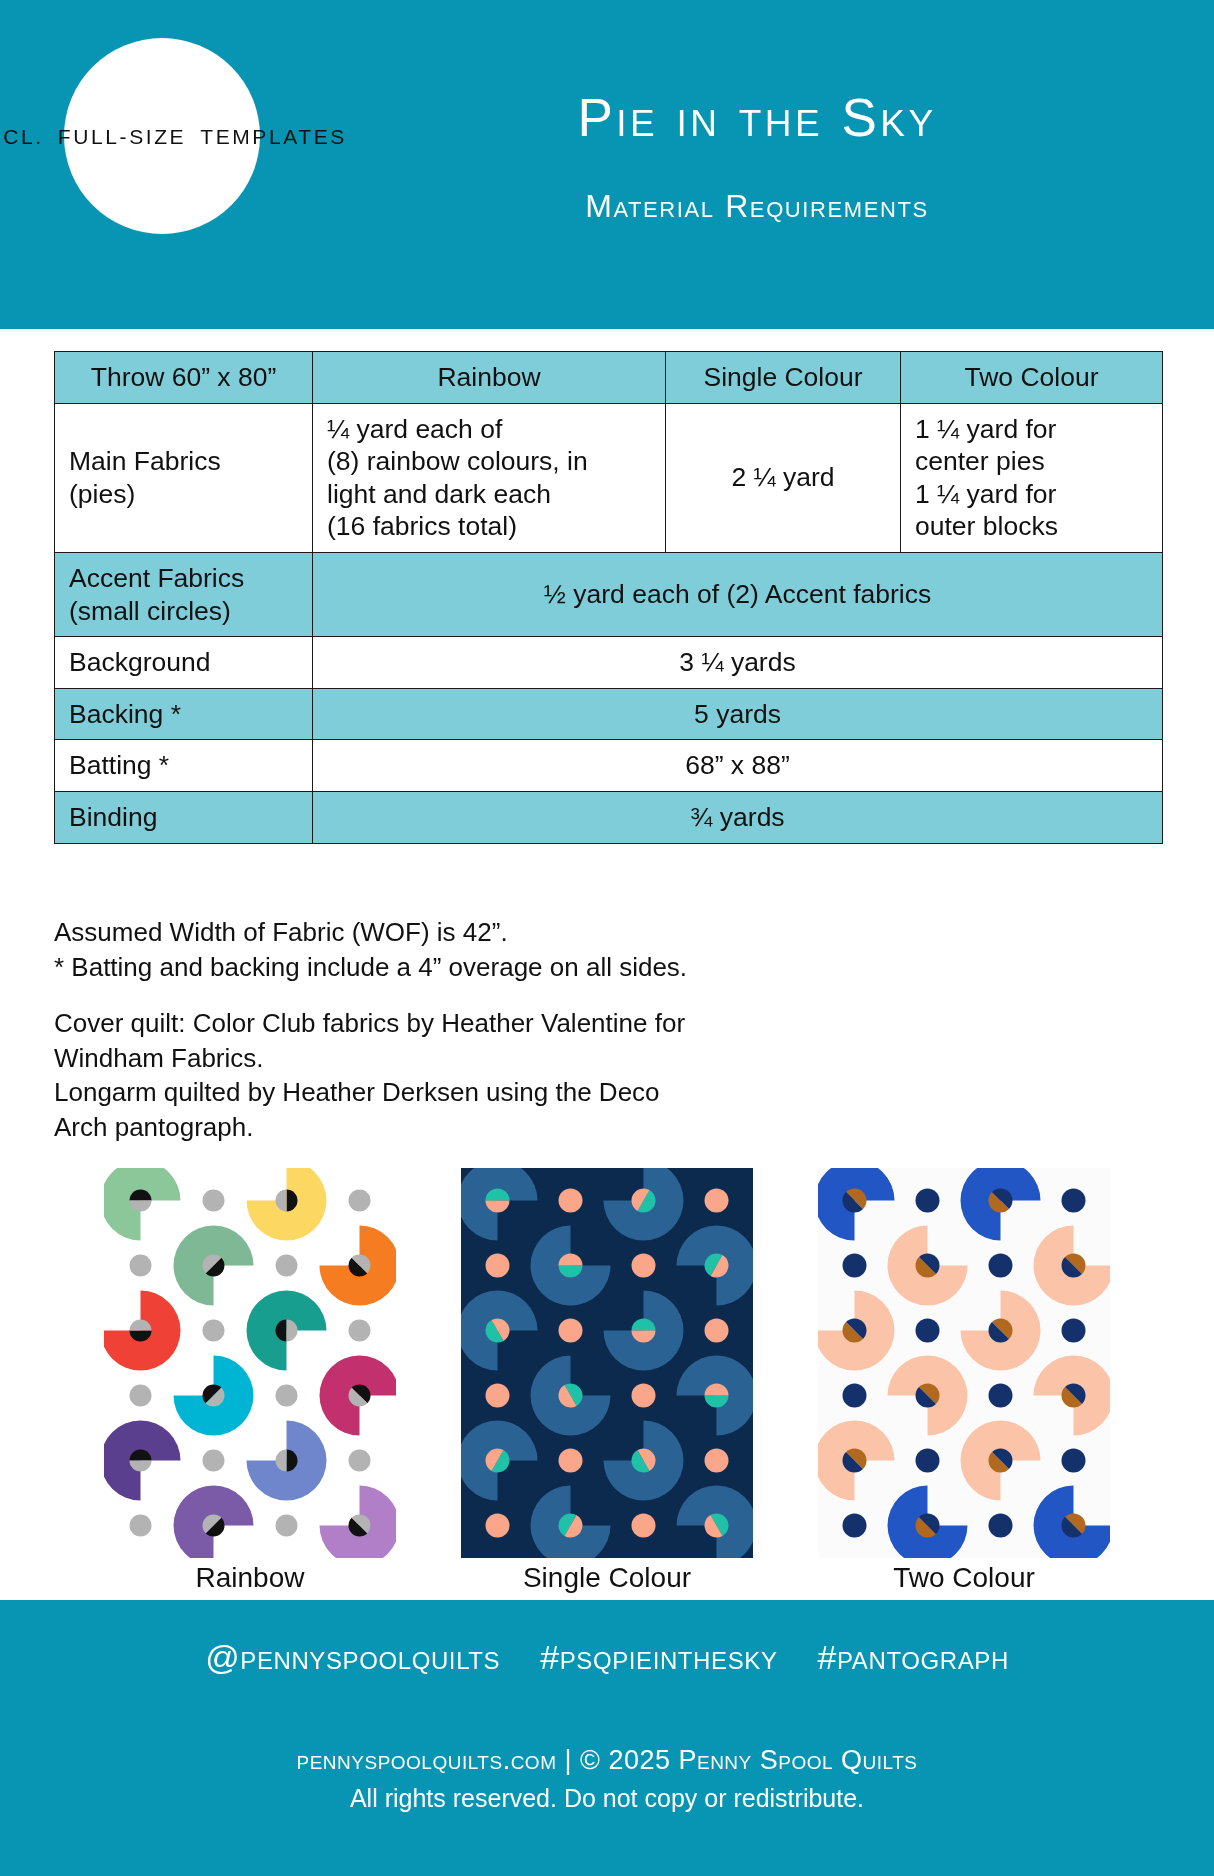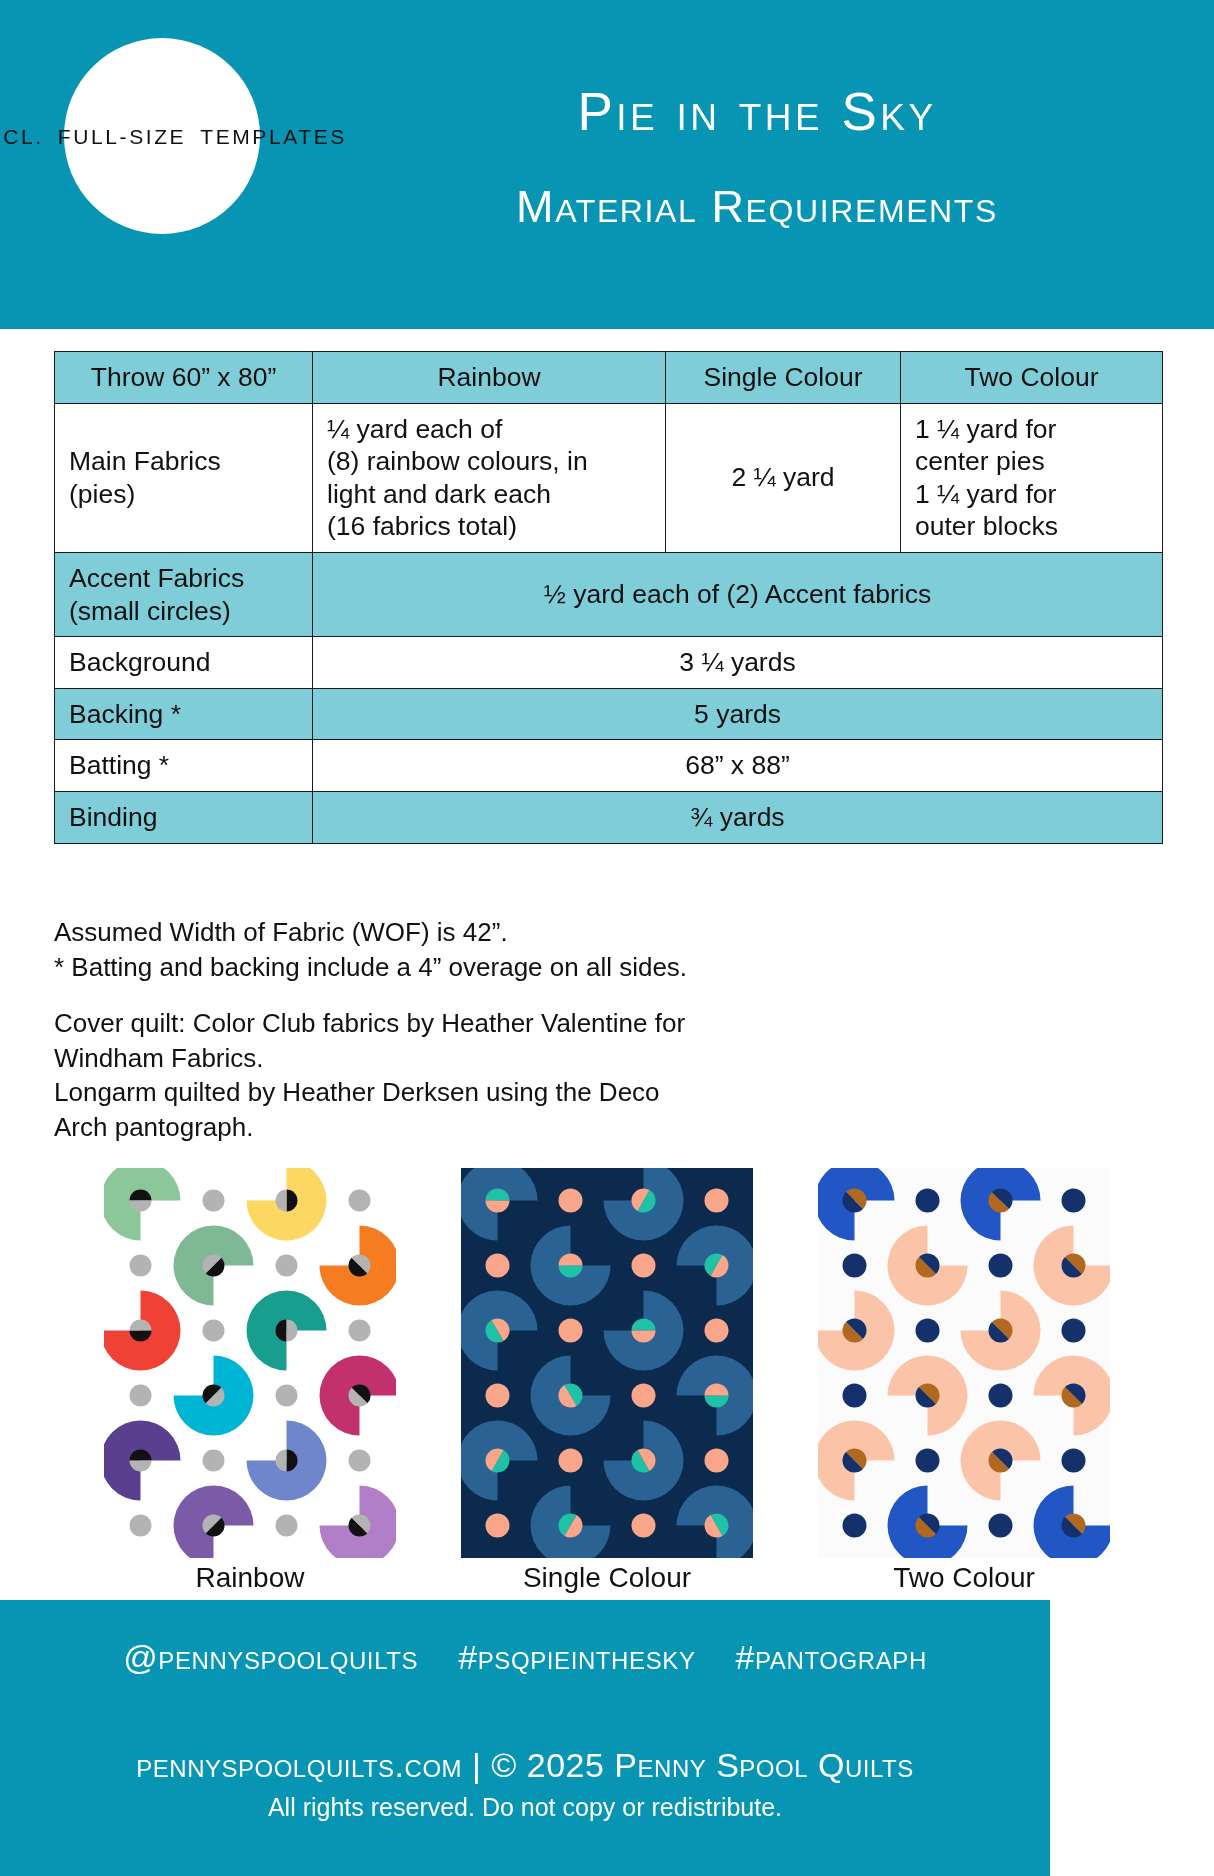--- a/index.html
+++ b/index.html
@@ -32,21 +32,21 @@
     position:absolute;left:300px;top:0;width:914px;height:329px;
     display:flex;flex-direction:column;align-items:center;justify-content:center;
     padding-bottom:16px;box-sizing:border-box;text-align:center;
   }
   .title{
     color:#ffffff;font-size:53px;font-weight:400;
     font-variant:small-caps;letter-spacing:3.5px;
     line-height:1;margin-bottom:46px;
   }
   .subtitle{
-    color:#ffffff;font-size:45px;font-weight:400;
+    color:#ffffff;font-size:32px;font-weight:400;
     font-variant:small-caps;letter-spacing:1.6px;line-height:1;
   }
 
   
   .table{
     position:absolute;left:54px;top:351px;width:1108px;
     border-collapse:collapse;
     table-layout:fixed;
   }
   .table td{
@@ -89,33 +89,33 @@
   .caption{
     position:absolute;top:396px;width:292px;text-align:center;
     font-size:28px;color:#111;line-height:1;
   }
   .c1{left:104px;}
   .c2{left:461px;}
   .c3{left:818px;}
 
   
   .footer{
-    position:absolute;left:0;top:1600px;width:1050px;height:276px;
+    position:absolute;left:0;top:1600px;width:1214px;height:276px;
     background:#0895b3;
     display:flex;flex-direction:column;align-items:center;
     padding-top:38px;box-sizing:border-box;
   }
   .social{
     display:flex;gap:40px;align-items:baseline;
     color:#ffffff;font-size:34px;font-variant:small-caps;
     letter-spacing:0.6px;margin-bottom:66px;
   }
   .social span{white-space:nowrap;}
   .copy1{
-    color:#ffffff;font-size:34px;font-variant:small-caps;
+    color:#ffffff;font-size:27px;font-variant:small-caps;
     letter-spacing:0.5px;line-height:1.3;text-align:center;
   }
   .copy2{
     color:#ffffff;font-size:25px;line-height:1.35;text-align:center;margin-top:4px;
   }
 </style>
 </head>
 <body>
 
 <div class="page">

